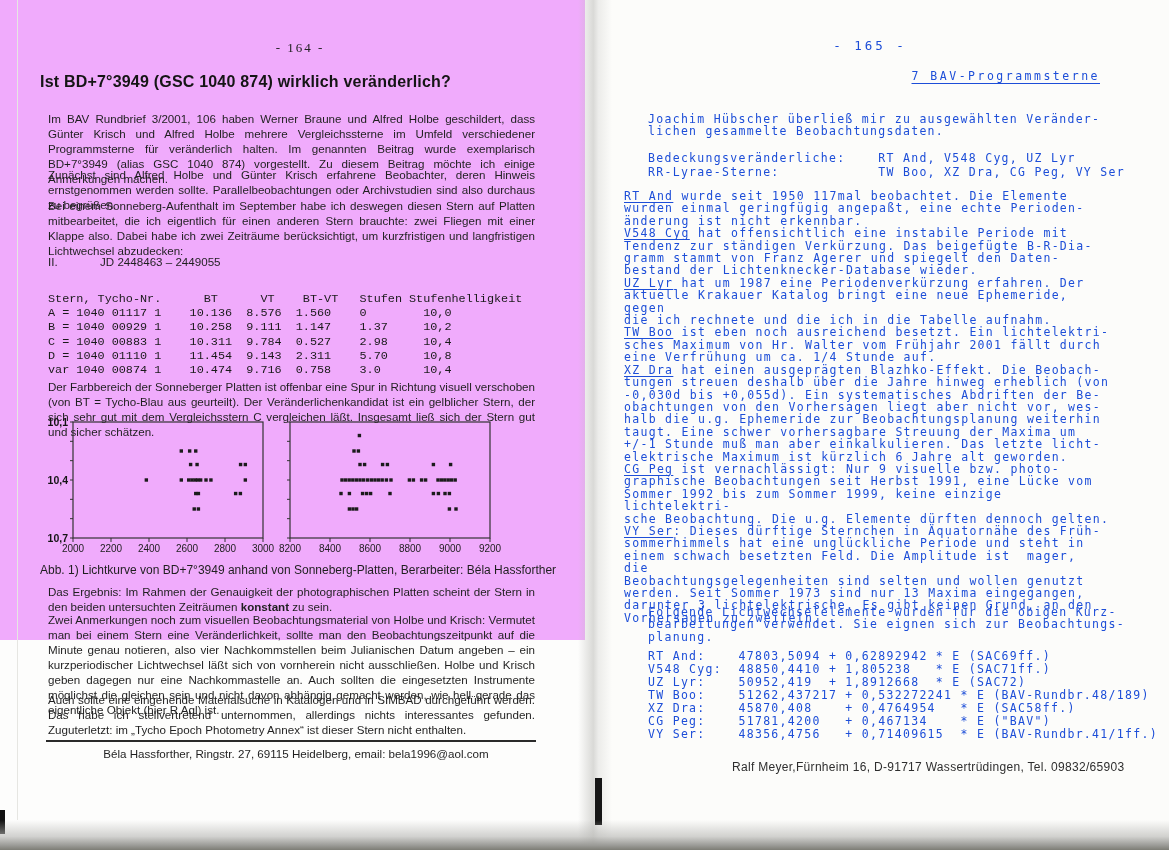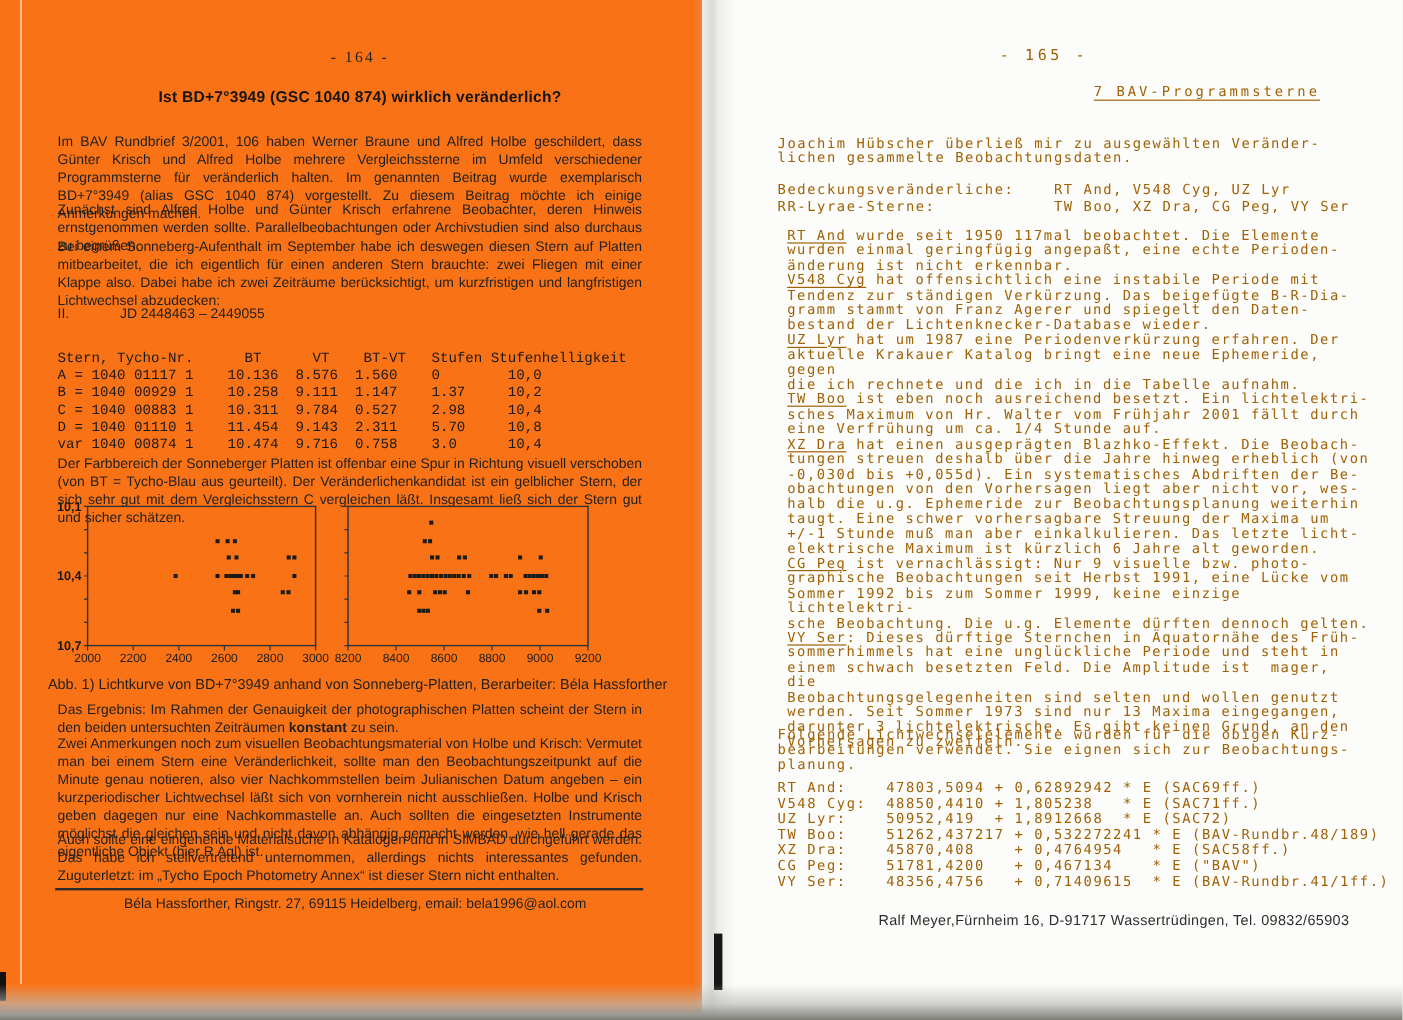--- a/index.html
+++ b/index.html
@@ -1,42 +1,42 @@
 <!DOCTYPE html>
 <html lang="de"><head>
 <meta charset="utf-8">
 <style>
   html,body{margin:0;padding:0;background:#e9e9e6;}
   #scan{position:relative;width:1169px;height:850px;background:#fdfdfc;overflow:hidden;
         font-family:"Liberation Sans",sans-serif;color:#1f1f1f;}
   .abs{position:absolute;}
   
-  #page-left{left:0;top:0;width:585px;height:850px;background:#f97316;}
+  #page-left{left:0;top:0;width:585px;height:640px;background:#f0abfc;}
   .pgnum-l{left:40px;top:40px;width:520px;text-align:center;
            font-family:"Liberation Serif",serif;font-size:13px;letter-spacing:2px;color:#222;}
-  .title-l{left:40px;top:73px;width:520px;text-align:center;font-weight:bold;
-           font-size:13px;letter-spacing:.2px;color:#151515;}
+  .title-l{left:40px;top:73px;width:520px;font-weight:bold;
+           font-size:16px;letter-spacing:.2px;color:#151515;}
   .body-l{left:48px;width:487px;font-size:11.6px;line-height:15px;text-align:justify;}
   .jd-line{left:48px;width:487px;font-size:11.6px;}
   .jd-line .num{display:inline-block;width:52px;}
   .mono-l{left:48px;width:500px;font-family:"Liberation Mono",monospace;
           font-size:11.8px;line-height:14.2px;white-space:pre;color:#1a1a1a;}
   .caption-l{left:40px;top:563px;width:520px;font-size:12px;}
   .rule-l{left:46px;top:740px;width:490px;height:1.5px;background:#2a2a2a;}
   .footer-l{left:46px;top:747px;width:500px;font-size:11.6px;text-align:center;}
   
   #page-right{left:600px;top:0;width:569px;height:850px;background:#fcfcfa;}
   .mono-r{font-family:"DejaVu Sans Mono",monospace;font-size:11.5px;
-          letter-spacing:1.3px;line-height:12.4px;color:#a16207;}
+          letter-spacing:1.3px;line-height:12.4px;color:#1d4ed8;}
   .pgnum-r{left:640px;top:40px;width:460px;text-align:center;letter-spacing:3px;font-size:12.5px;}
   .head-r{left:640px;top:70px;width:460px;text-align:right;letter-spacing:2.5px;}
   .head-r .u{text-decoration:underline;text-underline-offset:3px;}
   .intro-r{left:648px;top:113px;width:490px;white-space:pre;}
   .lists-r{left:648px;top:152px;width:500px;white-space:pre;line-height:13.5px;}
-  #star-notes{left:656px;top:190px;width:492px;}
+  #star-notes{left:624px;top:190px;width:492px;}
   .note{white-space:pre-wrap;}
   .u{text-decoration:underline;text-underline-offset:2px;}
   .elem-intro{left:648px;top:606px;width:490px;white-space:pre;}
   .elems-r{left:648px;top:650px;width:510px;white-space:pre;line-height:13px;}
   .footer-r{left:732px;top:760px;width:430px;font-size:12px;letter-spacing:.3px;color:#2e2e2e;}
   
   #lightcurve-svg{left:30px;top:414px;}
   #lightcurve-svg text{font-family:"Liberation Sans",sans-serif;}
   
   .edge-line{left:17px;top:0;width:1px;height:820px;background:#e6e6e2;}

